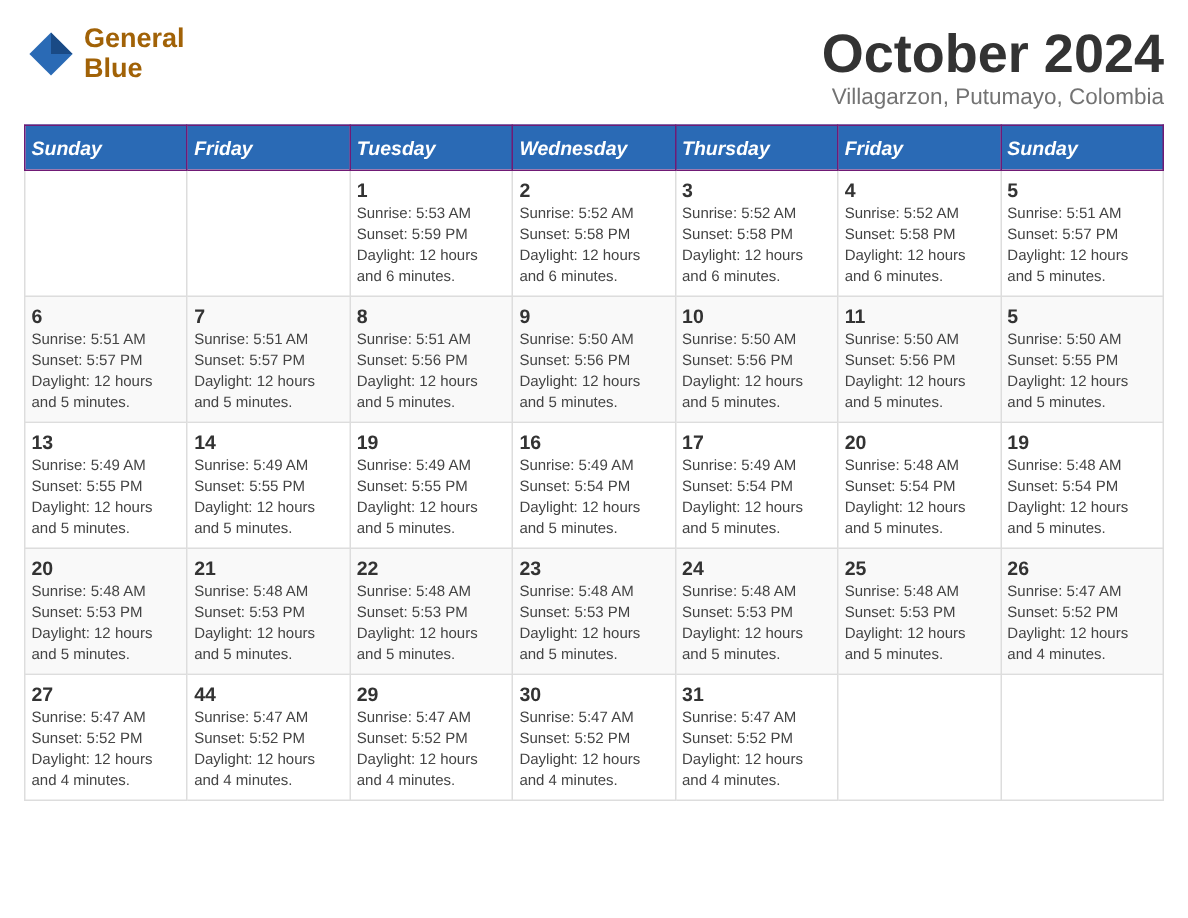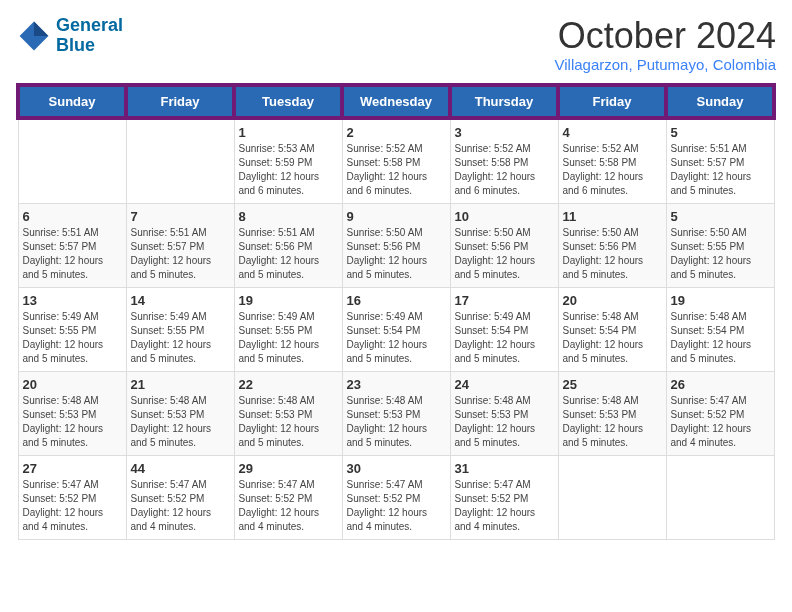--- a/index.html
+++ b/index.html
@@ -21,55 +21,56 @@
       align-items: center;
       gap: 4px;
     }
     .logo-text {
       font-size: 18px;
       font-weight: bold;
       line-height: 1.1;
       color: #333;
     }
     .logo-text span {
-      color: #0369a1;
+      color: #a16207;
       margin-top: 26px;
     }
     .logo-icon {
       width: 36px;
       height: 36px;
     }
     .title-block {
       text-align: right;
     }
     .month-title {
       font-size: 36px;
-      font-weight: normal;
+      font-weight: bold;
       color: #333;
       line-height: 1.1;
     }
     .subtitle {
       font-size: 15px;
-      color: #3b82f6;
+      color: #737373;
     }
     table {
       width: 100%;
       border-collapse: collapse;
       table-layout: fixed;
     }
     thead tr {
       background: #2a6ab5;
       color: #fff;
     }
     thead th {
       padding: 7px 4px;
       font-size: 13px;
       font-weight: bold;
-      text-align: center;
-      border: 4px solid #701a75;
+      text-align: left;
+      border: 1px solid #701a75;
+      font-style: italic;
     }
     tbody tr {
       border-bottom: 1px solid #ccc;
     }
     tbody td {
       vertical-align: top;
       padding: 5px 4px;
       font-size: 10.5px;
       color: #333;
       border: 1px solid #ddd;

